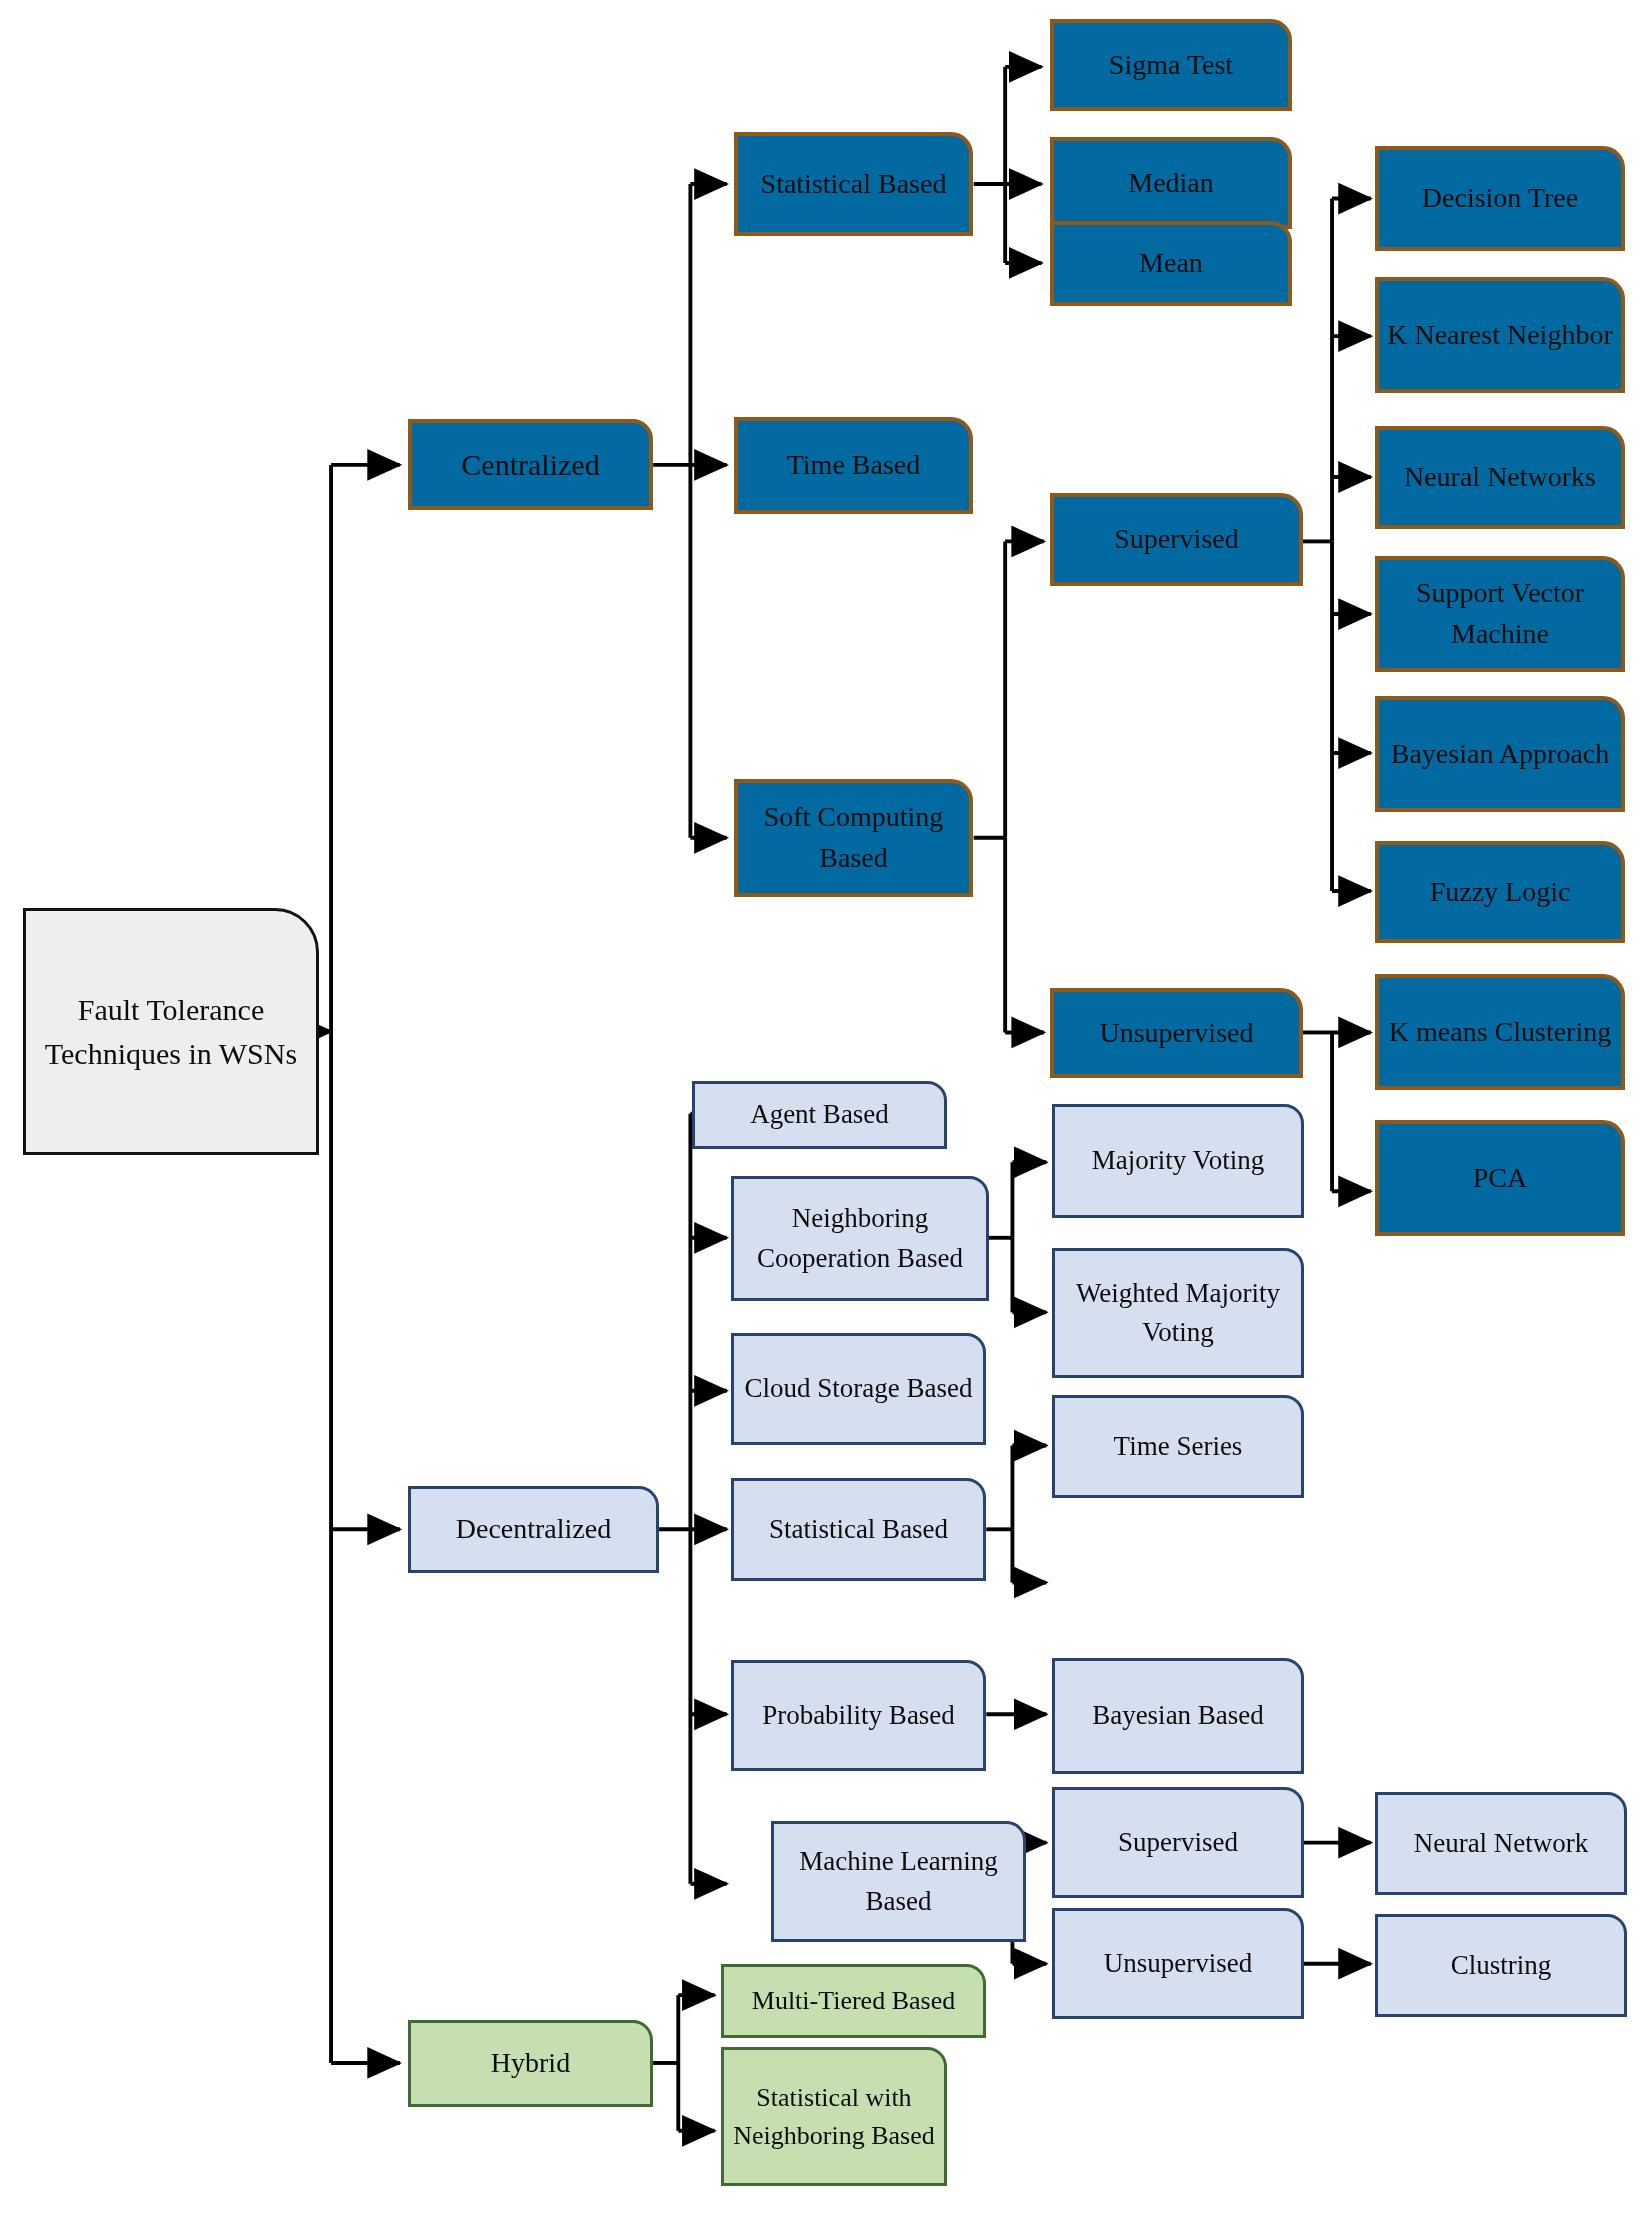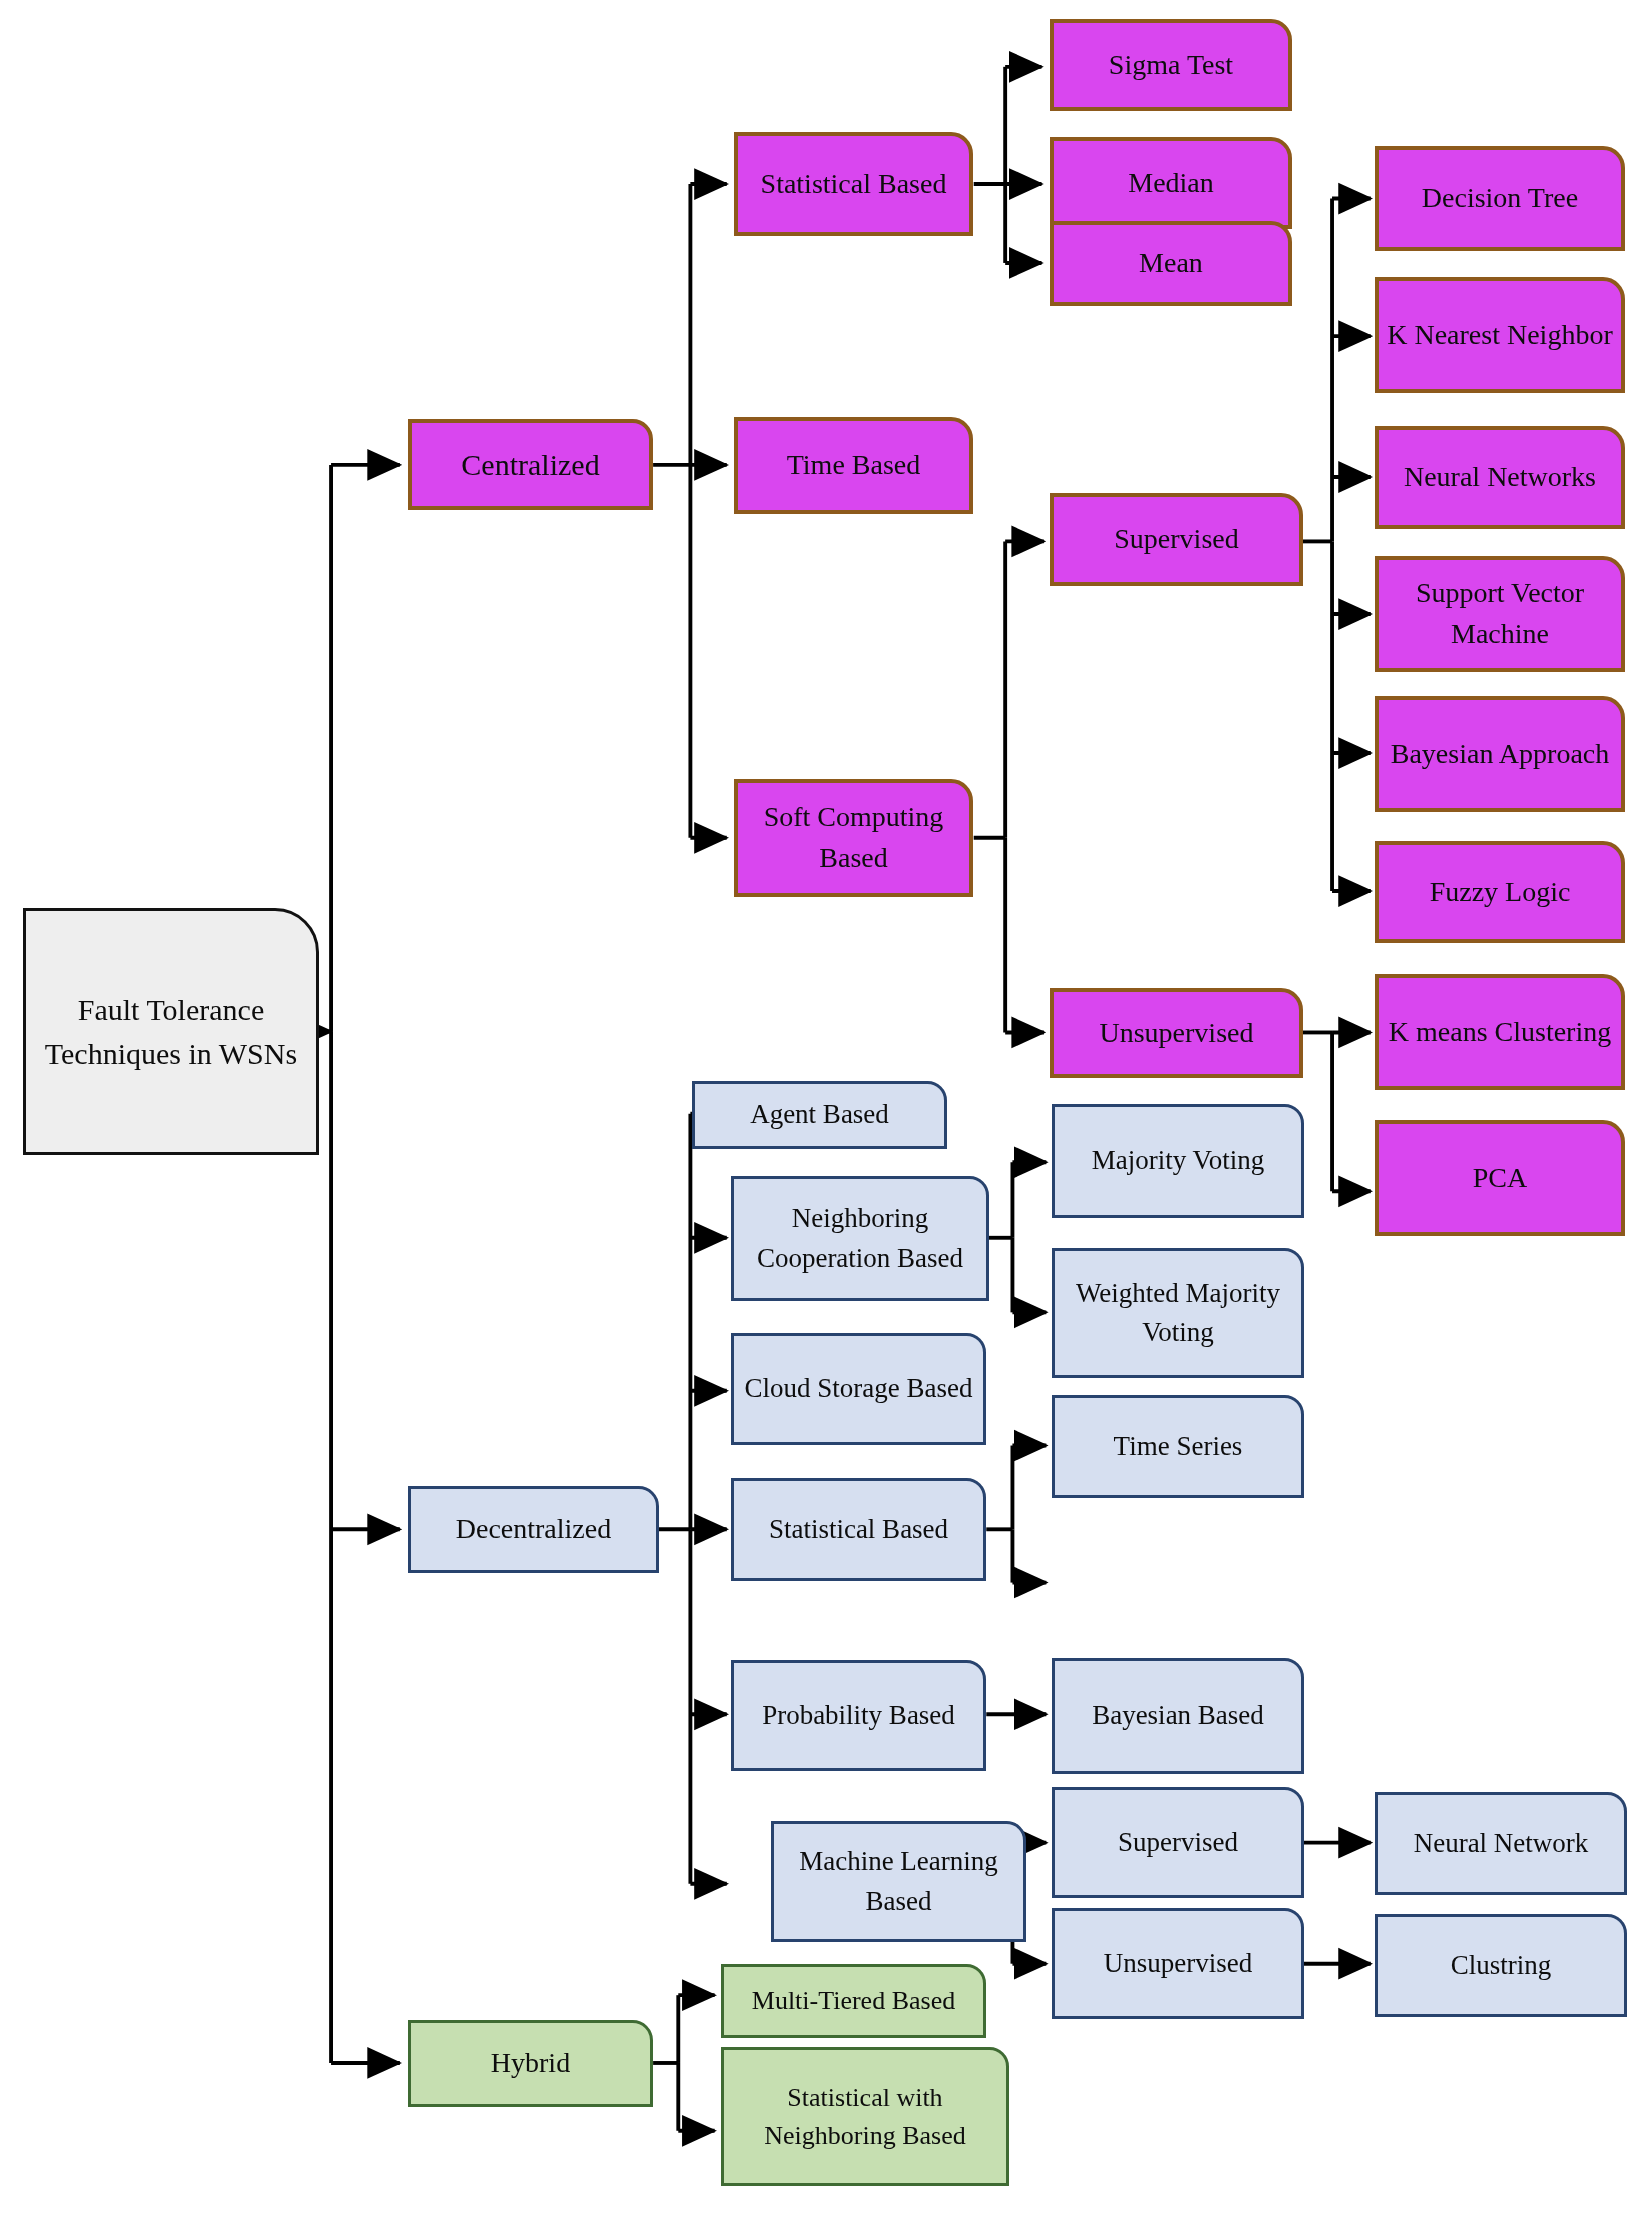--- a/index.html
+++ b/index.html
@@ -6,21 +6,21 @@
   body{font-family:"Liberation Serif","DejaVu Serif",serif;}
   #stage{position:relative;width:1651px;height:2216px;background:#fff;overflow:hidden;}
   #wires{position:absolute;left:0;top:0;width:1651px;height:2216px;pointer-events:none;}
   .node{position:absolute;box-sizing:border-box;display:flex;align-items:center;justify-content:center;
         text-align:center;line-height:1.45;color:#0d0d0d;}
   .node .lbl{display:block;padding:0 4.8px;}
   
   .n-root{background:#eeeeee;border:3.4px solid #121212;border-top-right-radius:0;font-family:Liberation Serif, serif;}
   .n-root .lbl{font-size:30px;}
   
-  .n-y{background:#d946ef;border:4.4px solid #8d5a1c;}
+  .n-y{background:#0369a1;border:4.4px solid #8d5a1c;}
   
   .n-b{background:#d6dff0;border:3.9px solid #28436e;}
   
   .n-g{background:#c6dfb1;border:3.9px solid #3f6b33;}
   .f62{font-size:30px;}
   .f58{font-size:28px;}
   .f56{font-size:27px;}
   .f54{font-size:26px;}
 </style>
 </head>
@@ -276,18 +276,18 @@
   <div class="node n-b" style="left:1375px;top:1914px;width:252px;height:103px;border-top-right-radius:19.4px;">
     <span class="lbl f56">Clustring</span>
   </div>
 
   <div class="node n-g" style="left:408px;top:2020px;width:245px;height:87px;border-top-right-radius:20.3px;">
     <span class="lbl f58">Hybrid</span>
   </div>
   <div class="node n-g" style="left:721px;top:1964px;width:265px;height:74px;border-top-right-radius:19.4px;">
     <span class="lbl f54">Multi-Tiered Based</span>
   </div>
-  <div class="node n-g" style="left:721px;top:2047px;width:288px;height:139px;border-top-right-radius:19.4px;">
+  <div class="node n-g" style="left:721px;top:2047px;width:226px;height:139px;border-top-right-radius:19.4px;">
     <span class="lbl f54">Statistical with Neighboring Based</span>
   </div>
 
 </div>
 
 
 </body></html>

